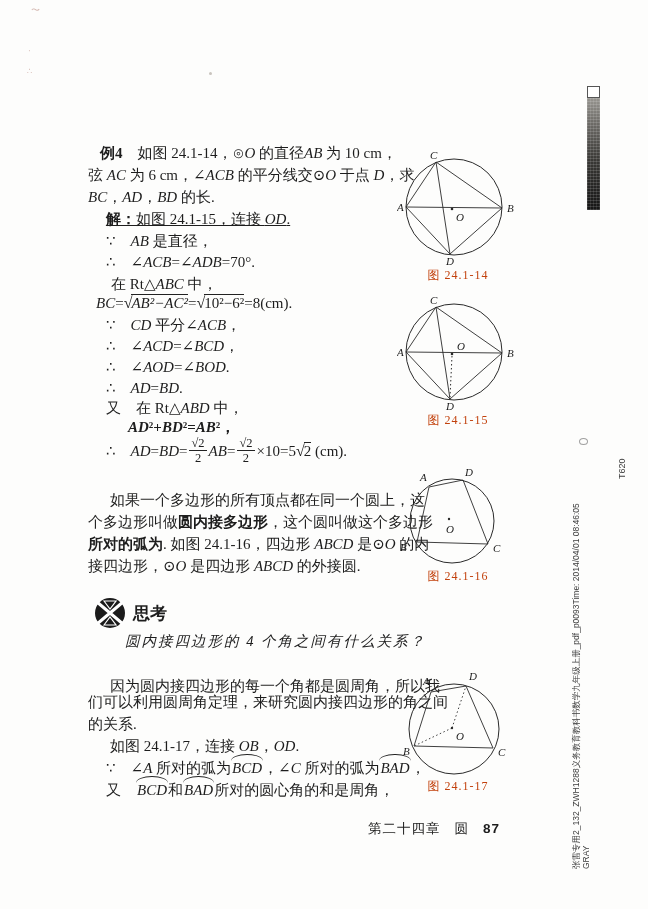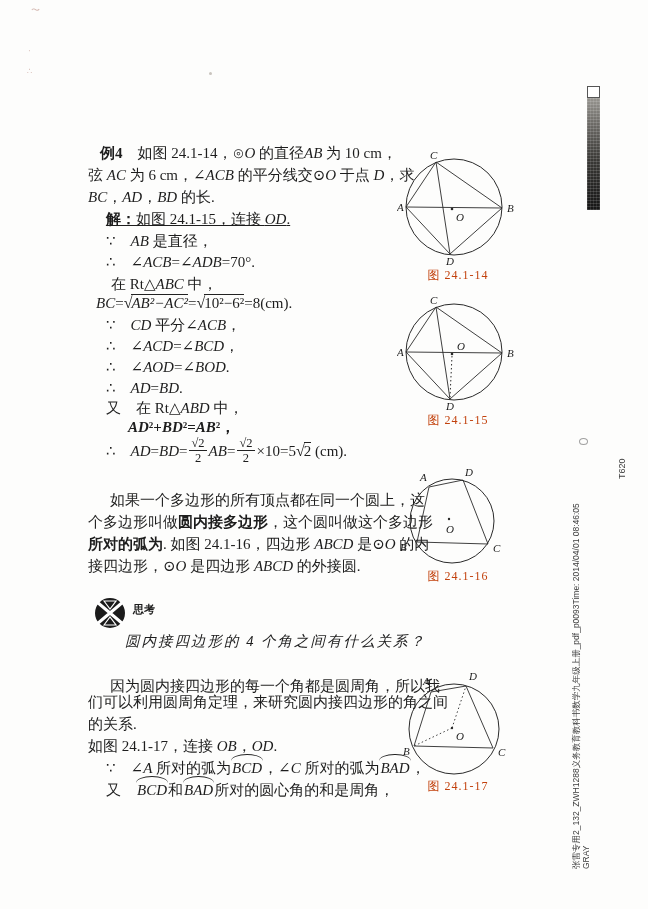--- a/index.html
+++ b/index.html
@@ -21,21 +21,21 @@
         font-size:12.5px;line-height:1.15;margin:0 2px;position:relative;top:-2px;}
   .fnum{display:block;border-bottom:1.1px solid #222;padding:0 2px;}
   .fden{display:block;}
   
   .fig{position:absolute;width:124px;text-align:center;}
   .fig svg{display:block;margin:0 auto;}
   .fig .cap{font-size:12px;letter-spacing:1px;margin-top:1px;color:#c2410c;}
   .flabel{font-size:11px;font-style:italic;font-family:"Liberation Serif",serif;fill:#1d1d1d;}
   
   .think-icon{position:absolute;left:94px;top:597px;width:32px;height:32px;}
-  .think-label{position:absolute;left:133px;top:602px;font-size:11px;font-weight:bold;
+  .think-label{position:absolute;left:133px;top:602px;font-size:17px;font-weight:bold;
       font-family:"Liberation Sans","DejaVu Sans",sans-serif;}
   
   .footer{position:absolute;left:88px;top:820px;width:412px;text-align:right;
       font-size:13.5px;letter-spacing:1px;color:#1d1d1d;}
   .footer .sp{margin-left:14px;}
   .footer .pno{margin-left:14px;font-weight:bold;
       font-family:"Liberation Sans","DejaVu Sans",sans-serif;}
   
   .scan-box{position:absolute;left:587px;top:86px;width:13px;height:12px;
       background:#fff;border:1px solid #555;box-sizing:border-box;}
@@ -88,21 +88,21 @@
     <path d="M3 5 L29 27 M29 5 L3 27" stroke="#ffffff" stroke-width="3"></path>
     <path d="M10 4 L16 12 L22 4 Z" fill="#1b1b1b" stroke="#ffffff" stroke-width="1.2"></path>
     <path d="M10 28 L16 20 L22 28 Z" fill="#1b1b1b" stroke="#ffffff" stroke-width="1.2"></path>
   </svg>
   <div class="think-label">思考</div>
   <div class="tl" style="left:125px;top:631px;"><span class="sg-k">圆内接四边形的 4 个角之间有什么关系？</span></div>
 
   <div class="tl" style="left:110px;top:676px;text-align:right;"><span class="sg-n">因为圆内接四边形的每一个角都是圆周角，所以我</span></div>
   <div class="tl" style="left:88px;top:692px;"><span class="sg-n">们可以利用圆周角定理，来研究圆内接四边形的角之间</span></div>
   <div class="tl" style="left:88px;top:714px;"><span class="sg-n">的关系.</span></div>
-  <div class="tl" style="left:88px;top:736px;text-align:right;"><span class="sg-n">如图 24.1-17，连接 </span><span class="sg-v">OB</span><span class="sg-n">，</span><span class="sg-v">OD</span><span class="sg-n">.</span></div>
+  <div class="tl" style="left:110px;top:736px;text-align:right;"><span class="sg-n">如图 24.1-17，连接 </span><span class="sg-v">OB</span><span class="sg-n">，</span><span class="sg-v">OD</span><span class="sg-n">.</span></div>
   <div class="tl" style="left:106px;top:757px;"><span class="sg-n">∵　∠</span><span class="sg-v">A</span><span class="sg-n"> 所对的弧为</span><span class="sg-arc">BCD</span><span class="sg-n">，∠</span><span class="sg-v">C</span><span class="sg-n"> 所对的弧为</span><span class="sg-arc">BAD</span><span class="sg-n">，</span></div>
   <div class="tl" style="left:106px;top:779px;"><span class="sg-n">又　</span><span class="sg-arc">BCD</span><span class="sg-n">和</span><span class="sg-arc">BAD</span><span class="sg-n">所对的圆心角的和是周角，</span></div>
 
   <div class="fig" style="left:396px;top:148px;">
     <svg width="122" height="118" viewBox="0 0 122 118">
       <circle cx="57" cy="59" r="48" fill="none" stroke="#2a2a2a" stroke-width="1"></circle>
       <path d="M9 59 L105 60 M9 59 L39 14 M39 14 L105 60 M9 59 L53 106 M53 106 L105 60 M39 14 L53 106" fill="none" stroke="#2a2a2a" stroke-width="0.9"></path>
       <circle cx="55" cy="61" r="1.3" fill="#2a2a2a"></circle>
       <text class="flabel" x="33" y="11">C</text>
       <text class="flabel" x="0" y="63">A</text>
@@ -150,20 +150,23 @@
       <circle cx="55" cy="61" r="1.2" fill="#2a2a2a"></circle>
       <text class="flabel" x="26" y="18">A</text>
       <text class="flabel" x="72" y="13">D</text>
       <text class="flabel" x="6" y="88">B</text>
       <text class="flabel" x="101" y="89">C</text>
       <text class="flabel" x="59" y="73">O</text>
     </svg>
     <div class="cap">图 24.1-17</div>
   </div>
 
+  <div class="footer">
+    <span>第二十四章</span><span class="sp">圆</span><span class="pno">87</span>
+  </div>
 
   <div class="scan-box"></div>
   <div class="scan-bar"></div>
   <div class="omark"></div>
   <div class="vtext" style="left:617px;top:479px;font-size:9px;">T620</div>
   <div class="vtext" style="left:571px;top:869px;">
     <div>张雷专用2_132_ZWH1288义务教育教科书数学九年级上册_pdf_p0093Time: 2014/04/01 08:46:05</div>
     <div>GRAY</div>
   </div>
 

